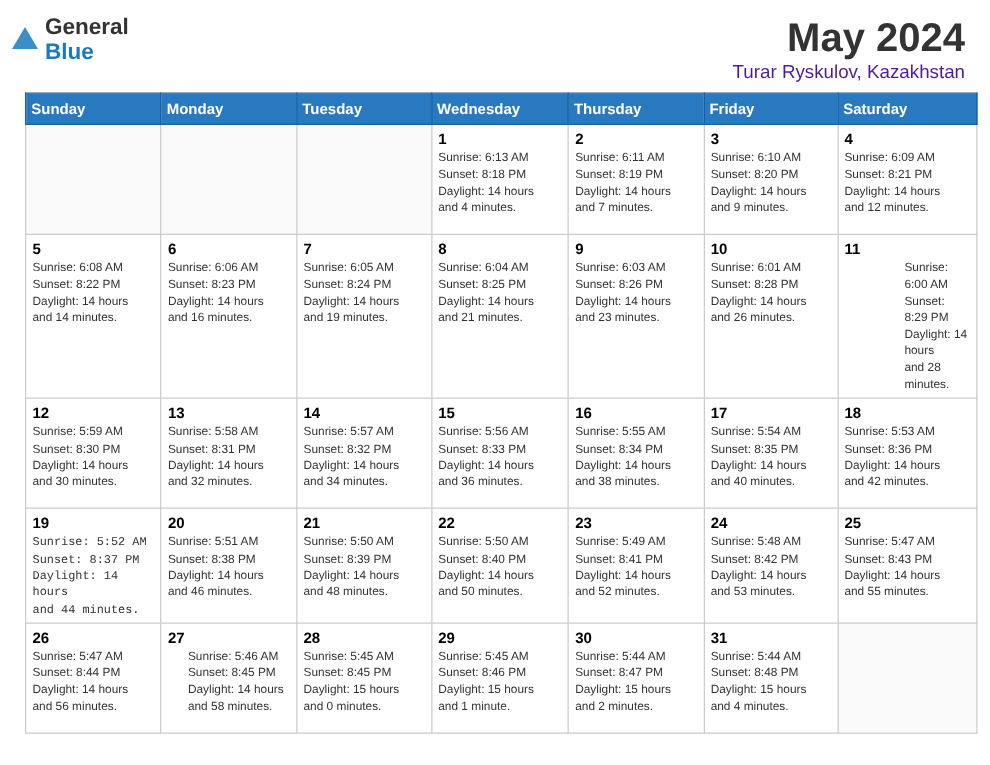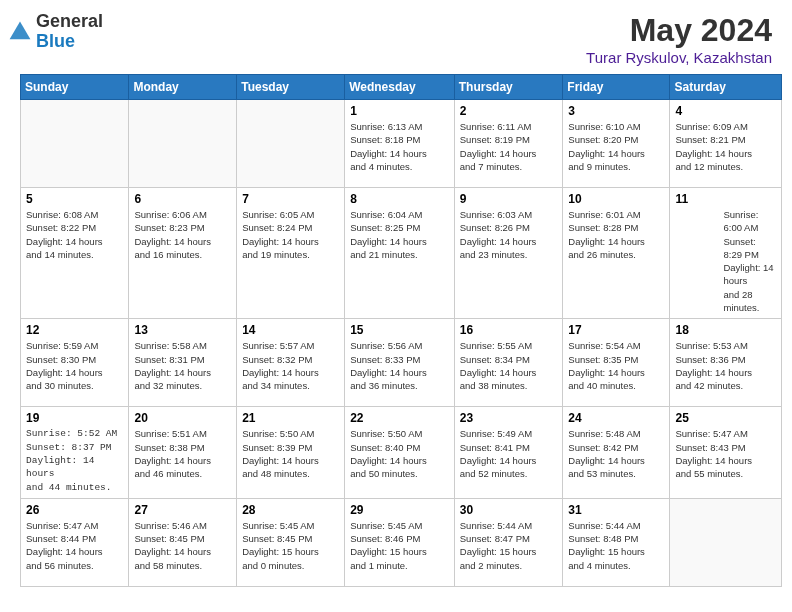--- a/index.html
+++ b/index.html
@@ -268,21 +268,21 @@
         <tr>
           <td>
             <div class="day-num">26</div>
             <div class="day-info" style="white-space: pre-line;">Sunrise: 5:47 AM
 Sunset: 8:44 PM
 Daylight: 14 hours
 and 56 minutes.</div>
           </td>
           <td>
             <div class="day-num">27</div>
-            <div class="day-info" style="white-space: pre-line;">Sunrise: 5:46 AM
+            <div class="day-info" style="white-space: pre-line; margin-left: 16px;">Sunrise: 5:46 AM
 Sunset: 8:45 PM
 Daylight: 14 hours
 and 58 minutes.</div>
           </td>
           <td>
             <div class="day-num">28</div>
             <div class="day-info" style="white-space: pre-line;">Sunrise: 5:45 AM
 Sunset: 8:45 PM
 Daylight: 15 hours
 and 0 minutes.</div>

